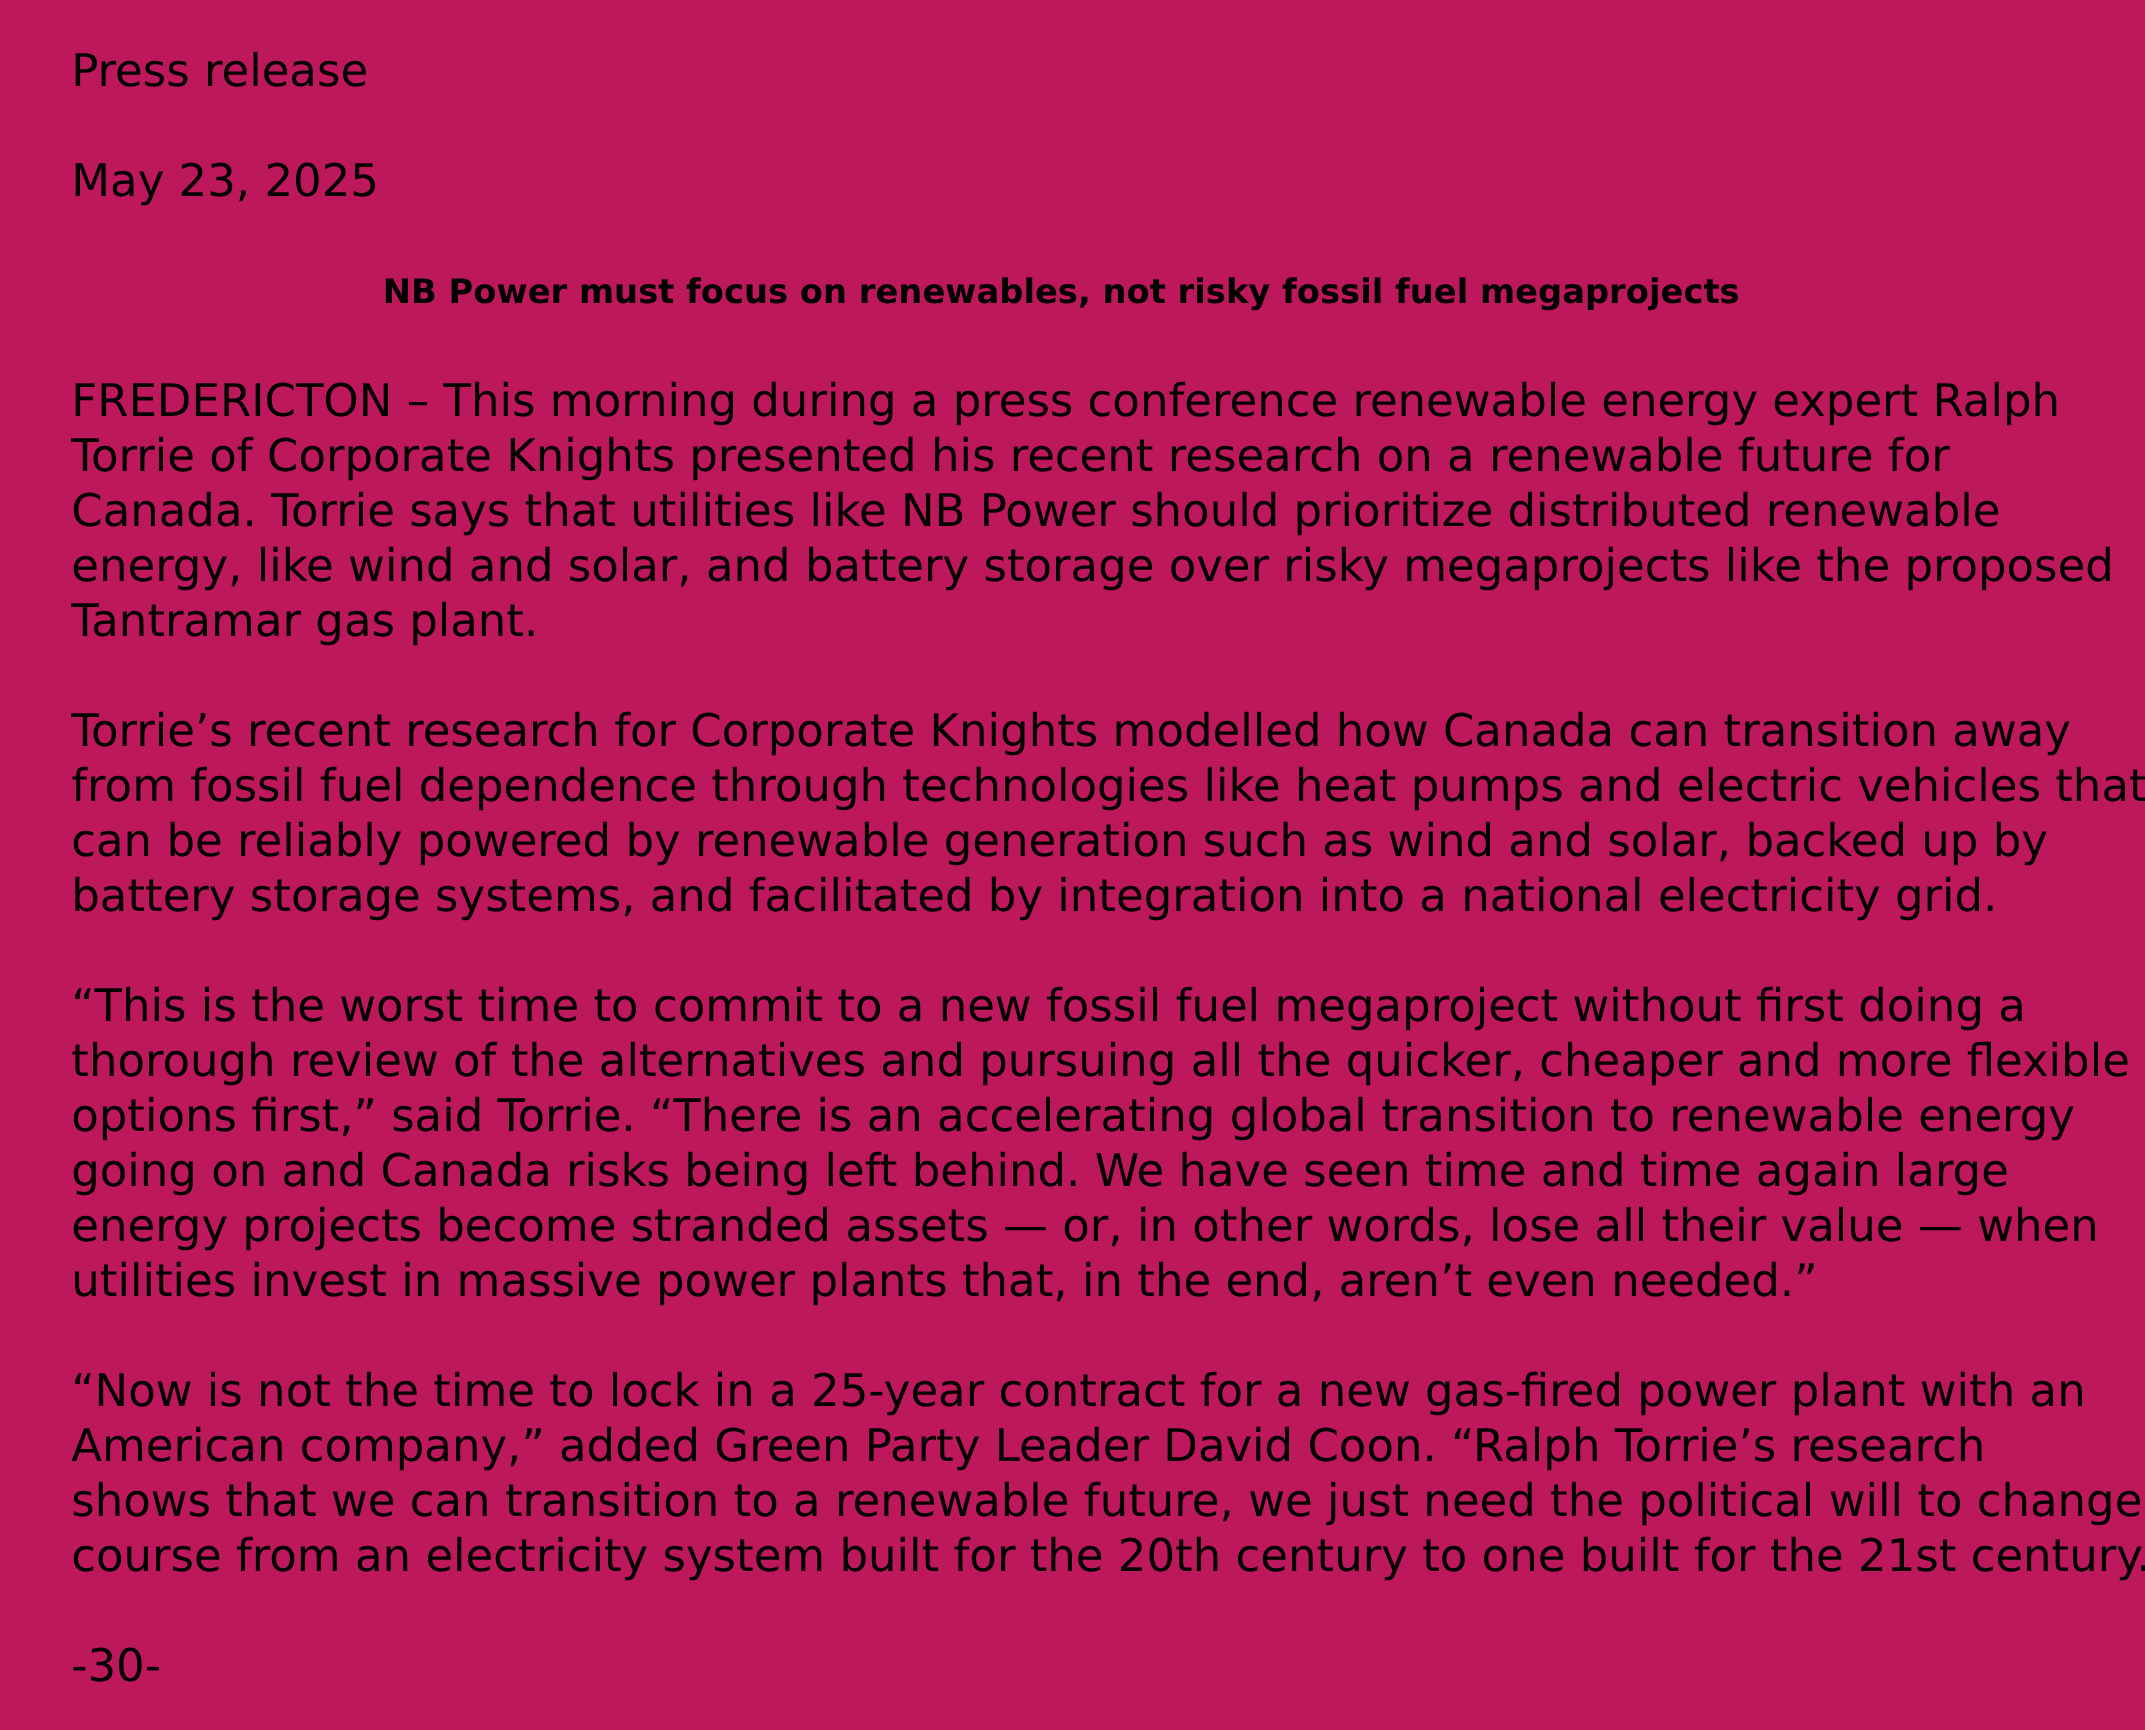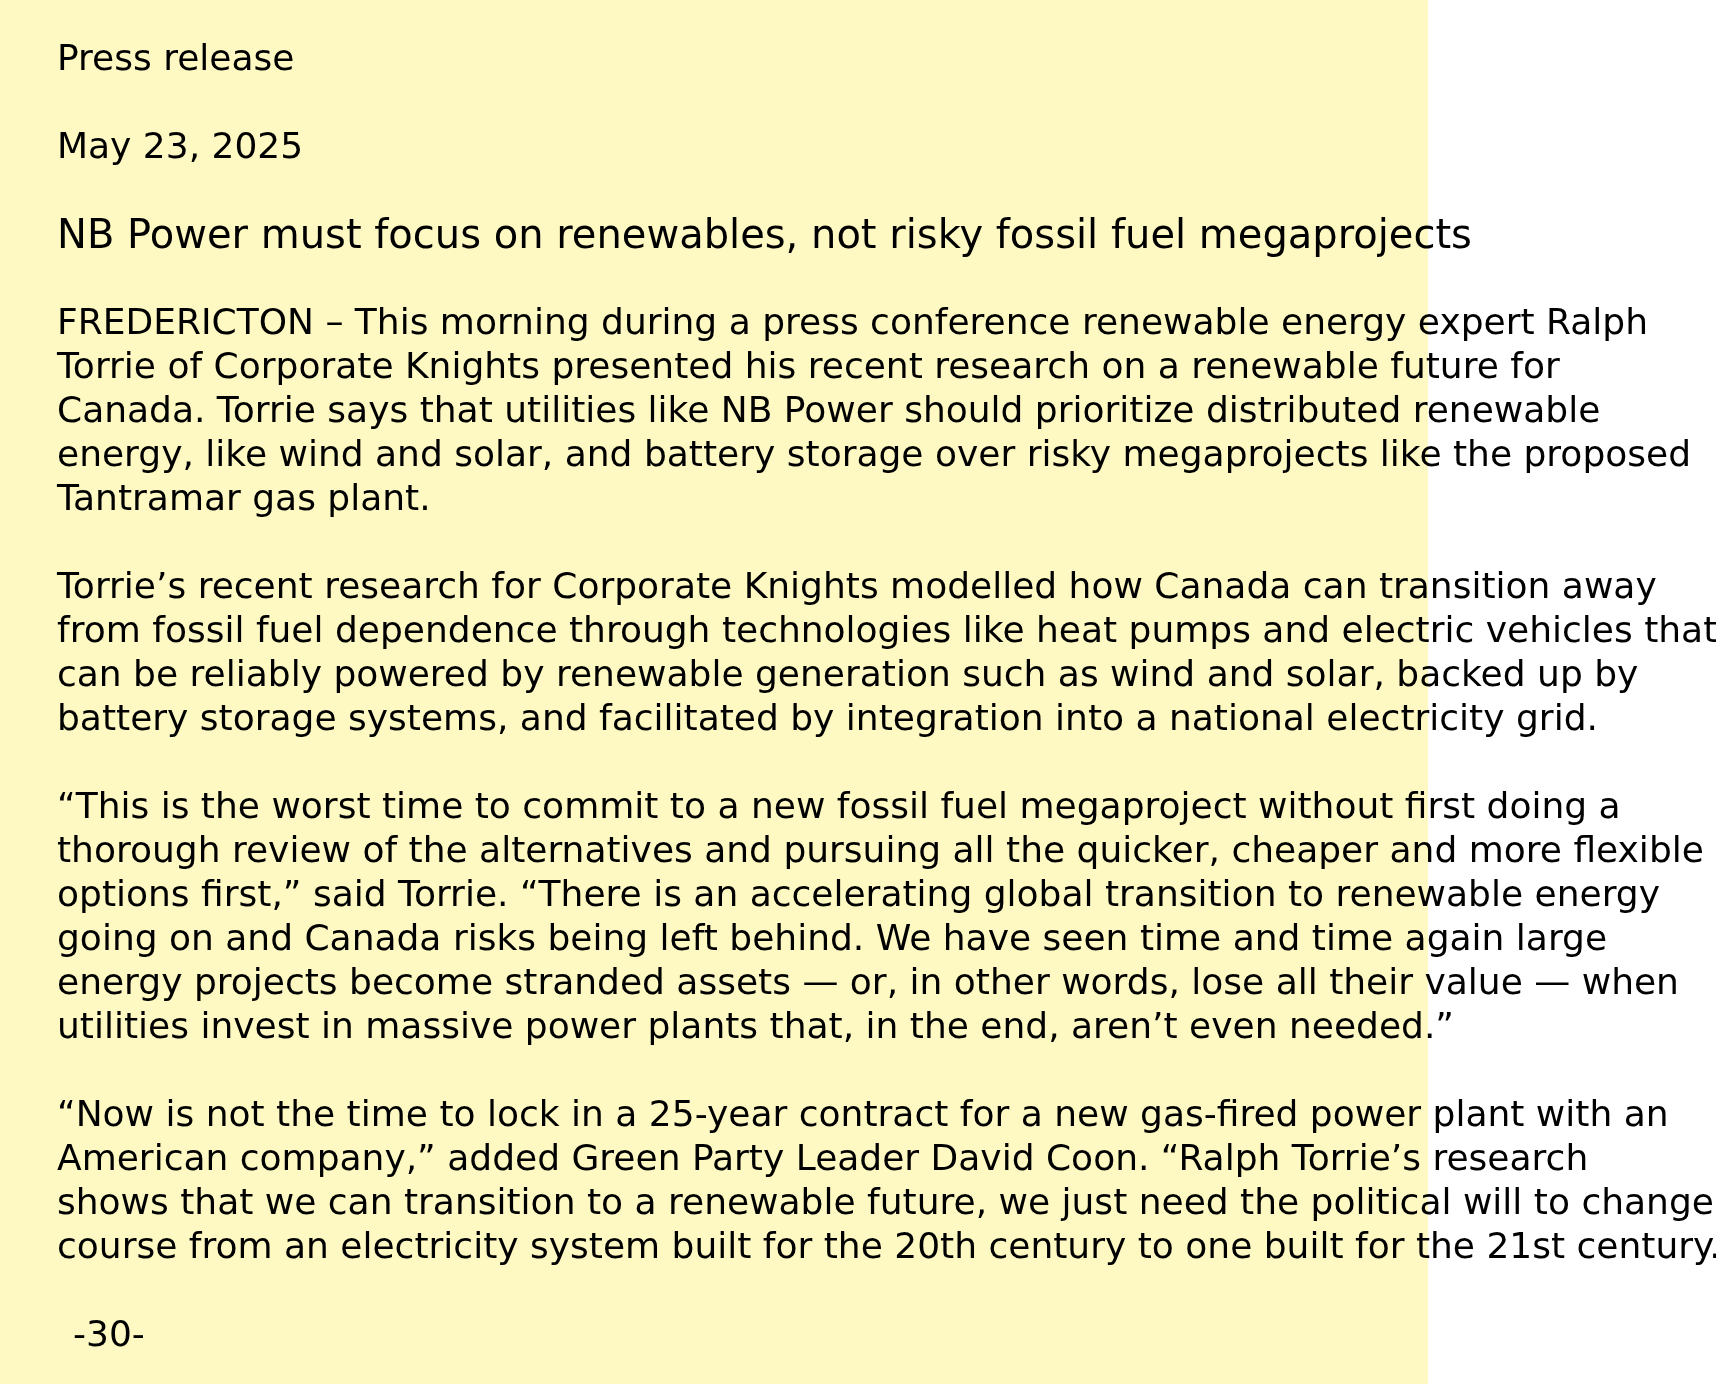--- a/index.html
+++ b/index.html
@@ -9,43 +9,43 @@
   }
   body {
     width: 1716px;
     height: 1384px;
     overflow: hidden;
     font-family: "DejaVu Sans", sans-serif;
     color: #000000;
   }
   .page {
     box-sizing: border-box;
-    width: 1428px;
+    width: 1716px;
     height: 1384px;
     padding: 36px 75px 0 57px;
-    background: #fef9c3;
+    background: #be185d;
   }
   .line, .para {
     margin: 0 0 44px 0;
     font-size: 36px;
     line-height: 44px;
     white-space: pre;       
     color: #000000;
   }
   .headline {
     margin: 0 0 44px 0;
-    font-size: 40px;
+    font-size: 27px;
     line-height: 44px;
-    font-weight: normal;
+    font-weight: bold;
     text-align: center;
     white-space: pre;
     color: #000000;
   }
   .sign-off {
-    margin: 16px;
+    margin: 0;
     font-size: 36px;
     line-height: 44px;
     white-space: pre;
     color: #000000;
   }
 </style>
 </head>
 <body>
 
 <div class="page">

